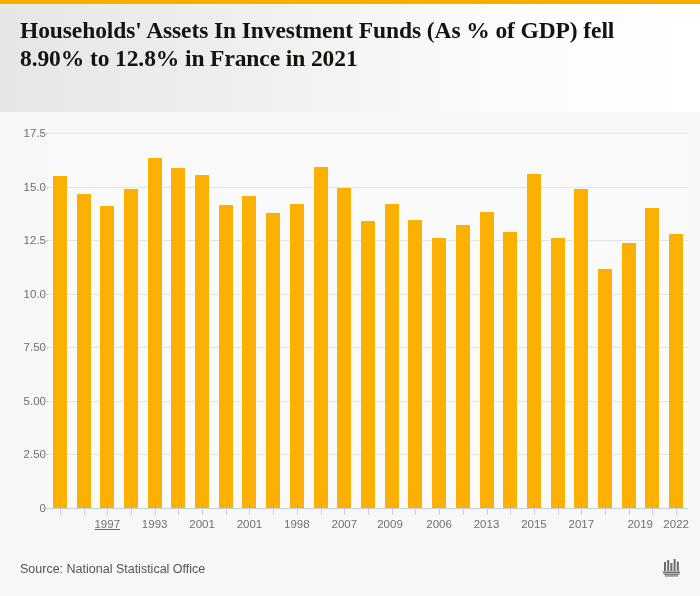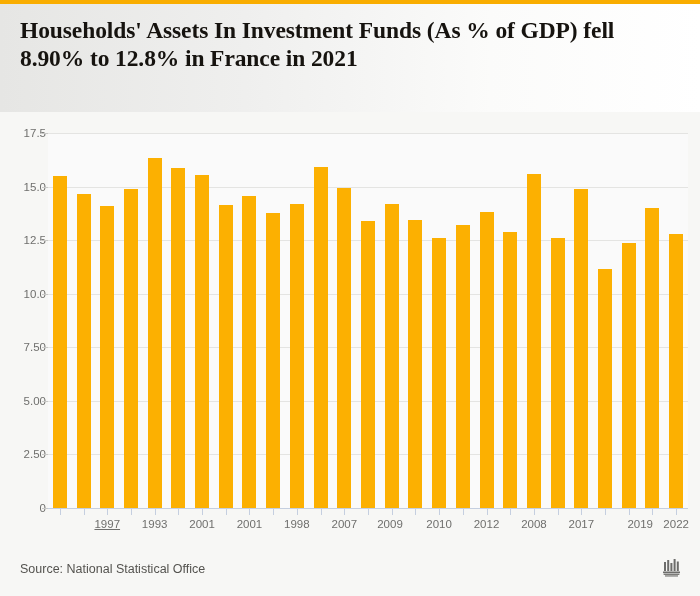--- a/index.html
+++ b/index.html
@@ -261,27 +261,27 @@
         <div class="xtick-mark" style="left: 248.889px;"></div>
         <div class="xtick-label" style="left: 248.889px;">1998</div>
         <div class="xtick-mark" style="left: 272.593px;"></div>
         <div class="xtick-mark" style="left: 296.296px;"></div>
         <div class="xtick-label" style="left: 296.296px;">2007</div>
         <div class="xtick-mark" style="left: 320px;"></div>
         <div class="xtick-mark" style="left: 343.704px;"></div>
         <div class="xtick-label" style="left: 342px;">2009</div>
         <div class="xtick-mark" style="left: 367.407px;"></div>
         <div class="xtick-mark" style="left: 391.111px;"></div>
-        <div class="xtick-label" style="left: 391.111px;">2010</div>
+        <div class="xtick-label" style="left: 391.111px;">2006</div>
         <div class="xtick-mark" style="left: 414.815px;"></div>
         <div class="xtick-mark" style="left: 438.519px;"></div>
-        <div class="xtick-label" style="left: 438.519px;">2012</div>
+        <div class="xtick-label" style="left: 438.519px;">2013</div>
         <div class="xtick-mark" style="left: 462.222px;"></div>
         <div class="xtick-mark" style="left: 485.926px;"></div>
-        <div class="xtick-label" style="left: 485.926px;">2008</div>
+        <div class="xtick-label" style="left: 485.926px;">2015</div>
         <div class="xtick-mark" style="left: 509.63px;"></div>
         <div class="xtick-mark" style="left: 533.333px;"></div>
         <div class="xtick-label" style="left: 533.333px;">2017</div>
         <div class="xtick-mark" style="left: 557.037px;"></div>
         <div class="xtick-mark" style="left: 580.741px;"></div>
         <div class="xtick-label" style="left: 581px; text-align: right;">2019</div>
         <div class="xtick-mark" style="left: 604.444px;"></div>
         <div class="xtick-mark" style="left: 628.148px;"></div>
         <div class="xtick-label" style="left: 628.148px;">2022</div>
       </div>

